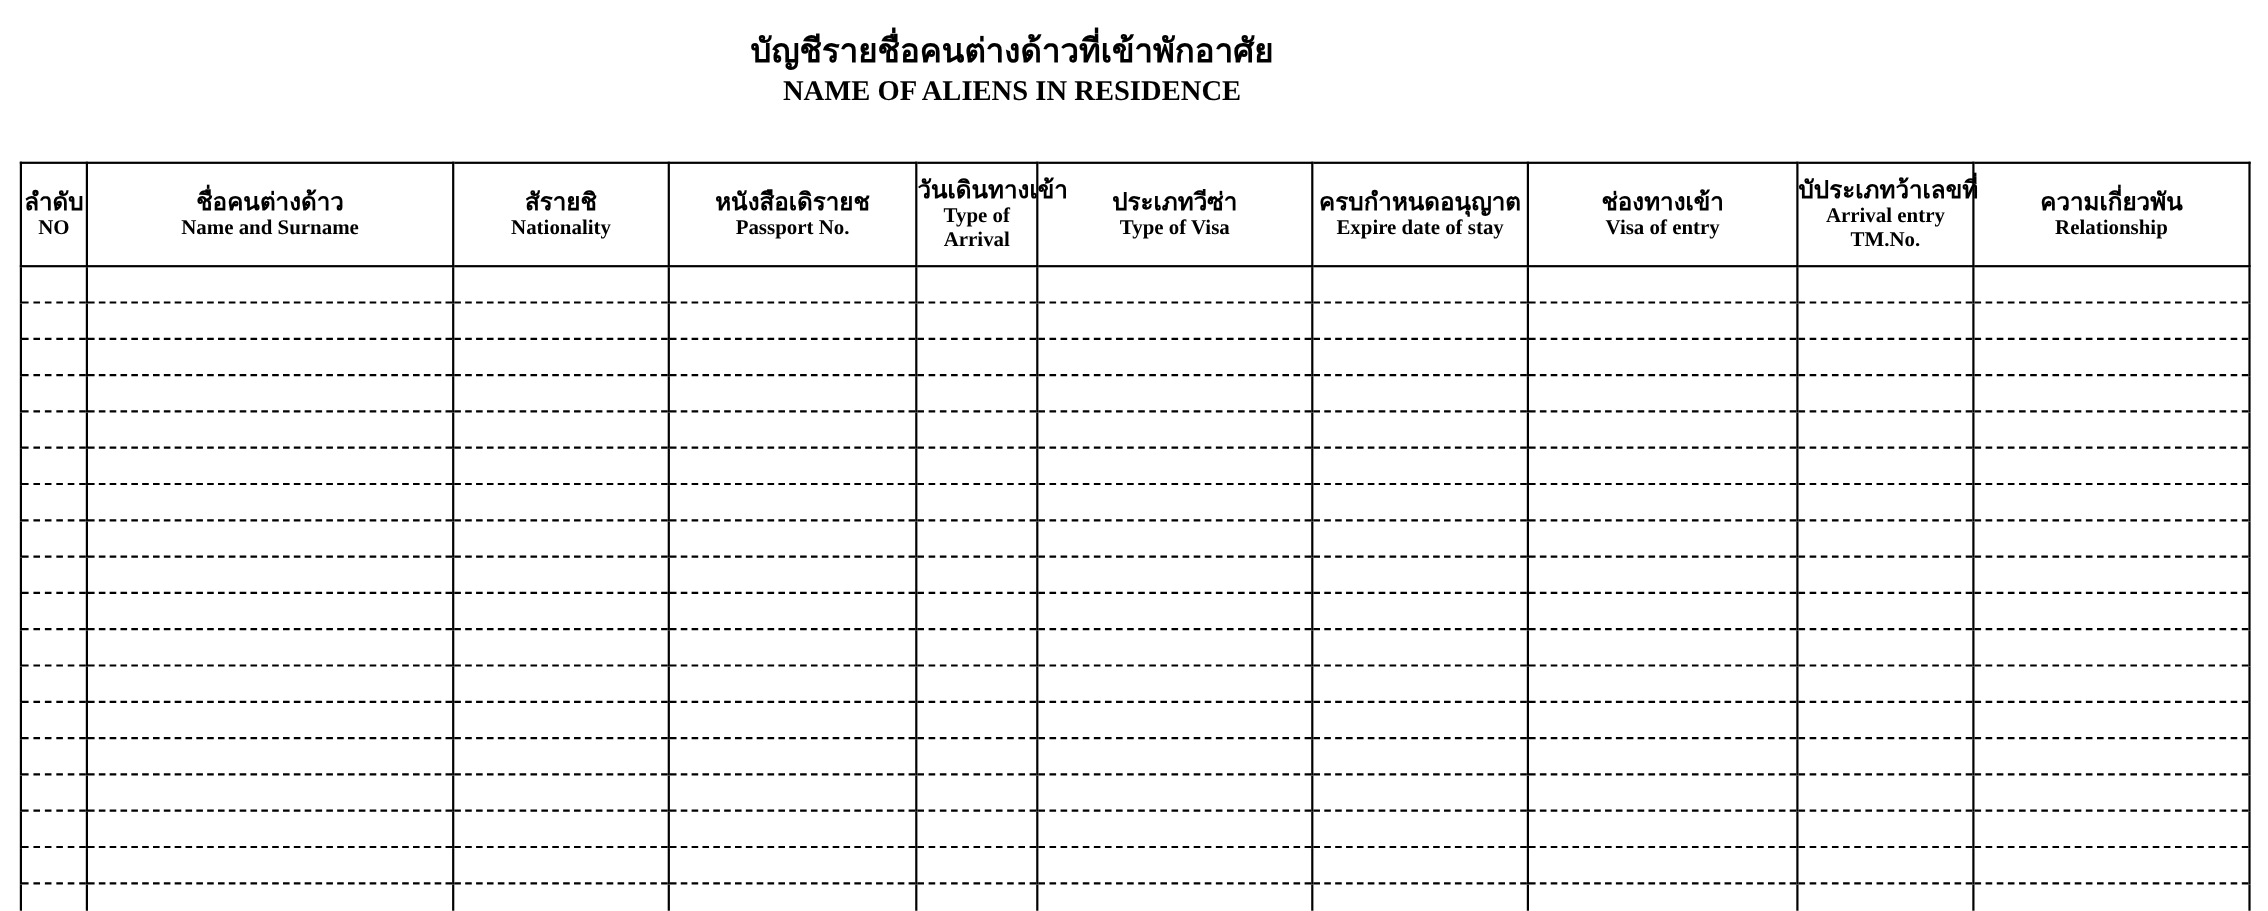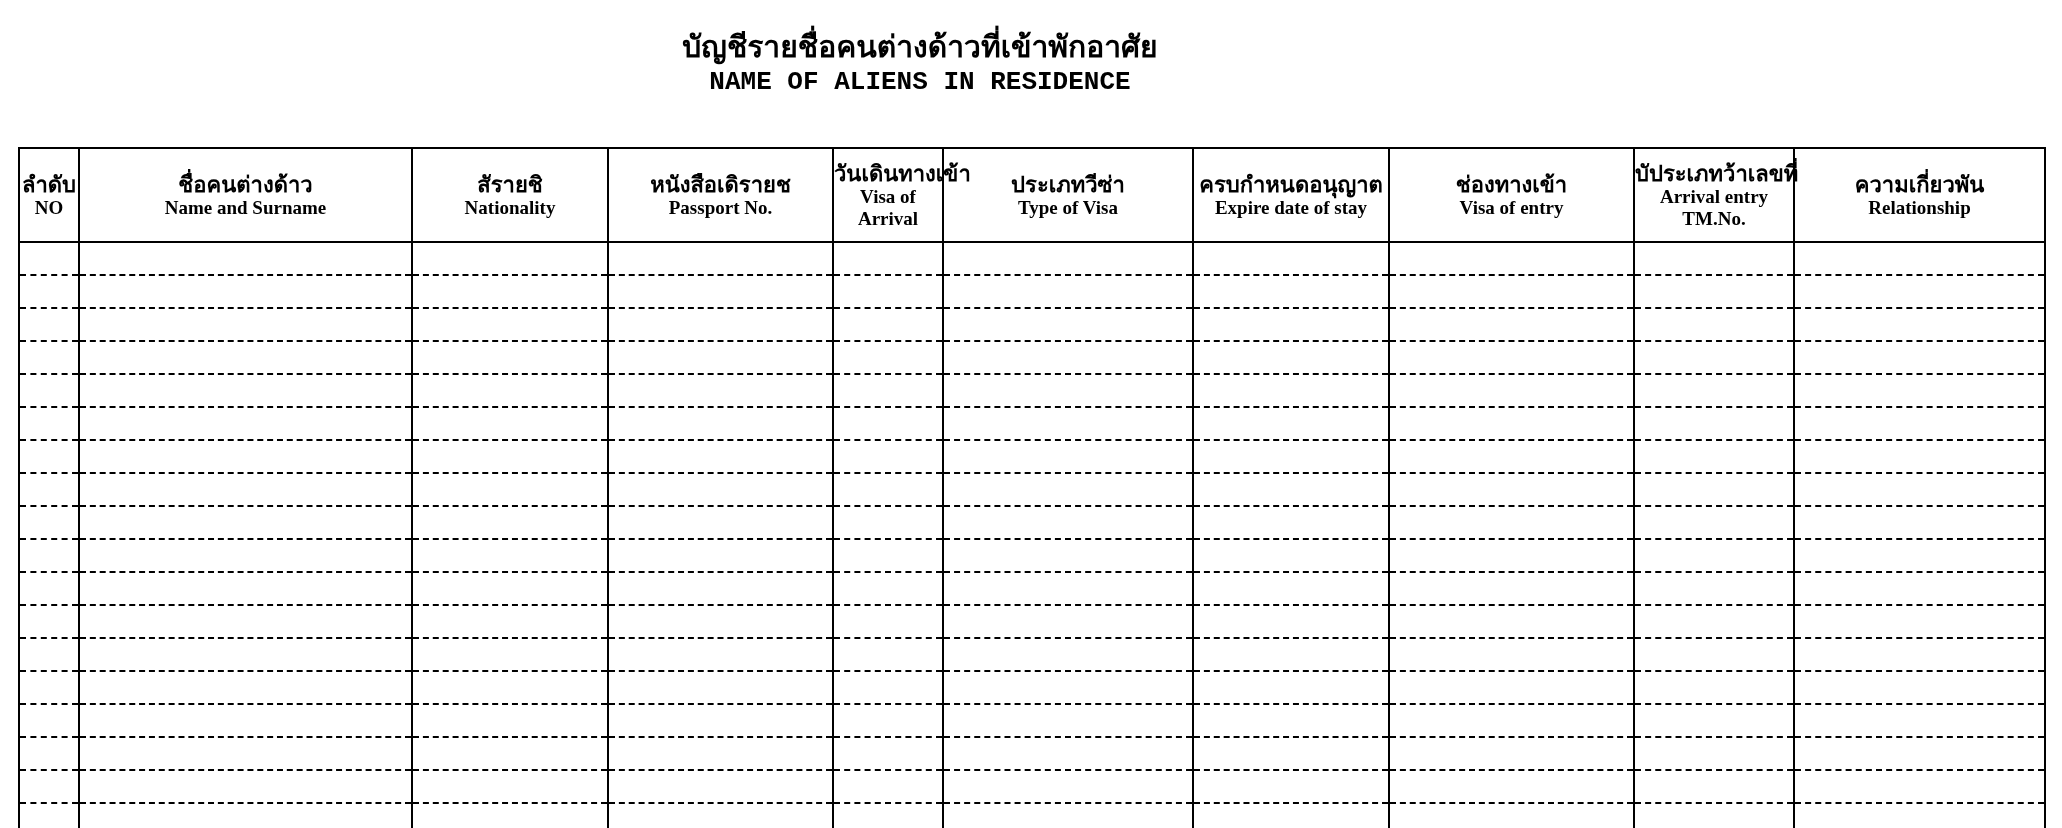--- a/index.html
+++ b/index.html
@@ -27,21 +27,21 @@
     padding-top: 30px;
   }
   .title-thai {
     font-family: "DejaVu Sans", sans-serif;
     font-size: 30px;
     font-weight: bold;
     line-height: 1.15;
     letter-spacing: 0px;
   }
   .title-en {
-    font-family: Liberation Mono, monospace;
+    font-family: Liberation Serif, serif;
     font-size: 26px;
     font-weight: bold;
     line-height: 1.2;
     margin-top: 2px;
   }
 
   .table-wrap {
     position: absolute;
     left: 18px;
     top: 147px;
@@ -147,21 +147,21 @@
           <th>
             <span class="h-th">สัรายชิ</span>
             <span class="h-en">Nationality</span>
           </th>
           <th>
             <span class="h-th">หนังสือเดิรายช</span>
             <span class="h-en">Passport No.</span>
           </th>
           <th>
             <span class="h-th">วันเดินทางเข้า</span>
-            <span class="h-en two-line">Visa of Arrival</span>
+            <span class="h-en two-line">Type of Arrival</span>
           </th>
           <th>
             <span class="h-th">ประเภทวีซ่า</span>
             <span class="h-en">Type of Visa</span>
           </th>
           <th>
             <span class="h-th">ครบกำหนดอนุญาต</span>
             <span class="h-en">Expire date of stay</span>
           </th>
           <th>

